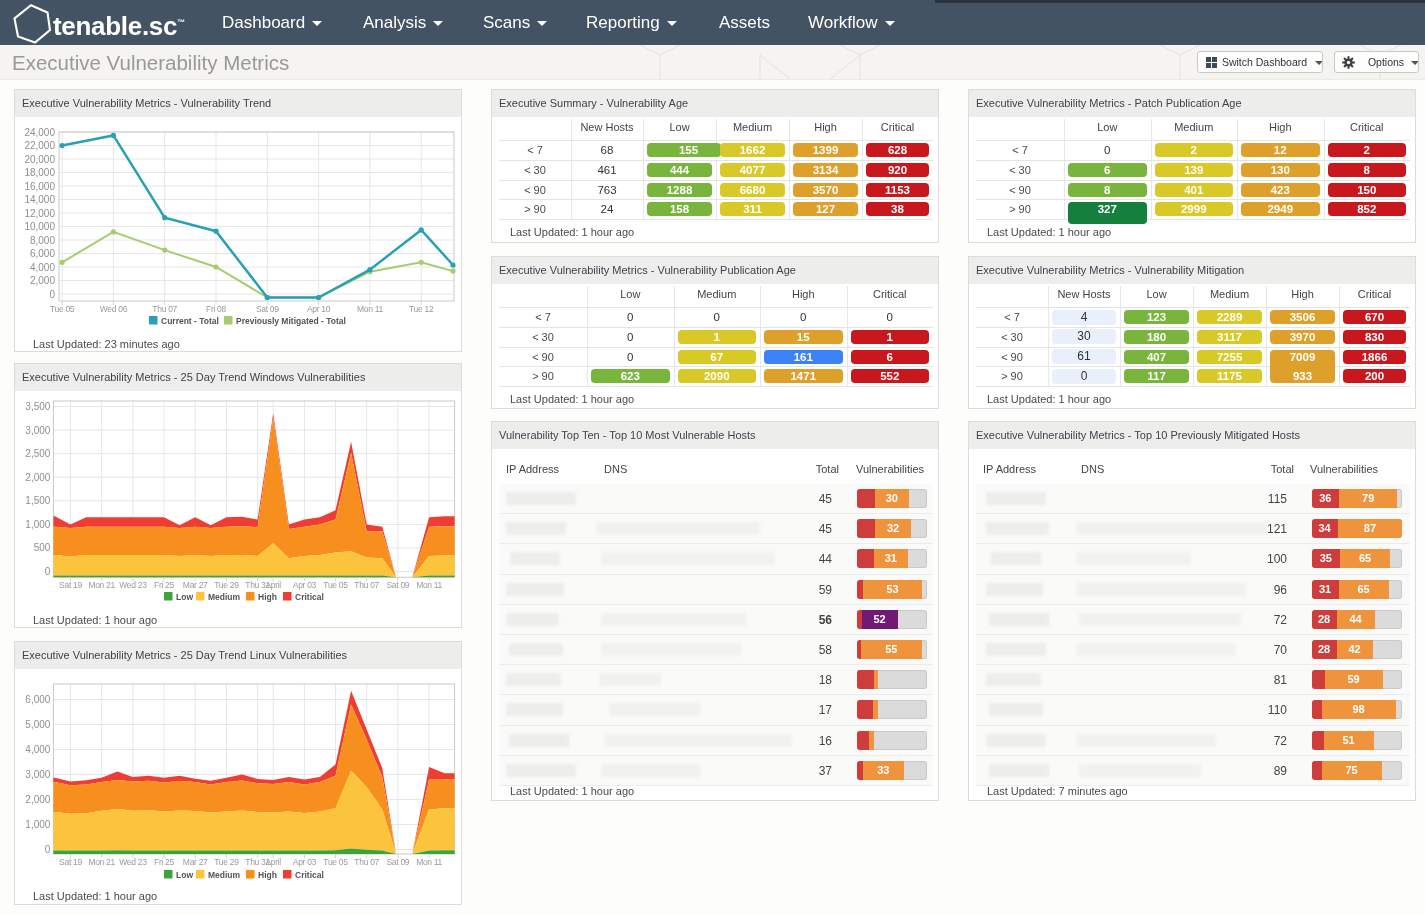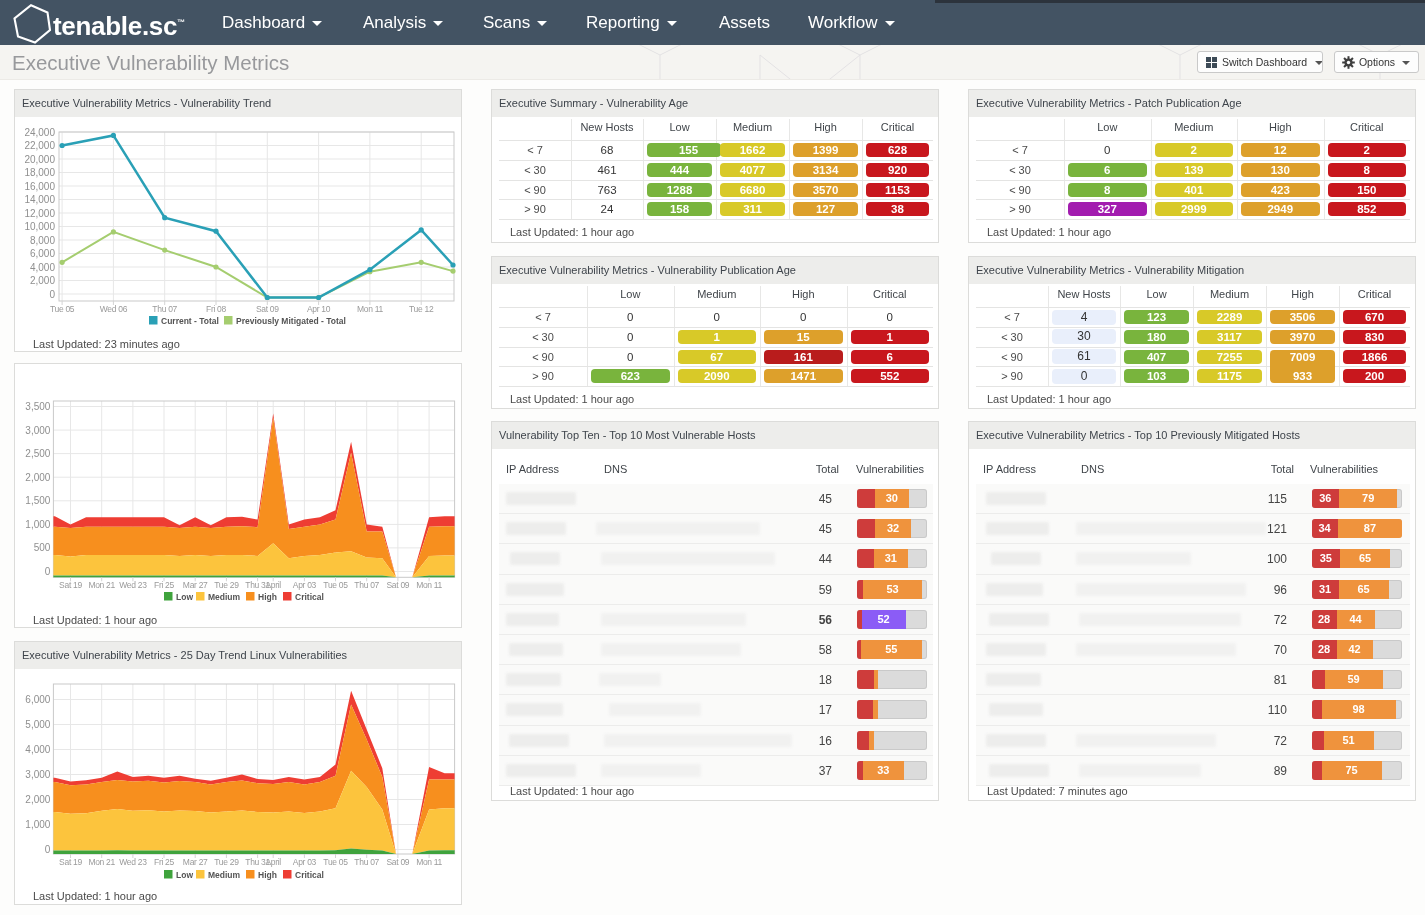--- a/index.html
+++ b/index.html
@@ -68,21 +68,21 @@
           <g>
             <rect x="5.5" y="0.2" width="2" height="12.6"></rect>
             <rect x="0.2" y="5.5" width="12.6" height="2"></rect>
             <rect x="5.5" y="0.2" width="2" height="12.6" transform="rotate(45 6.5 6.5)"></rect>
             <rect x="5.5" y="0.2" width="2" height="12.6" transform="rotate(-45 6.5 6.5)"></rect>
           </g>
 <circle cx="6.5" cy="6.5" r="4.1"></circle>
           <circle cx="6.5" cy="6.5" r="1.7" fill="#fdfdfd"></circle>
         </g>
       </svg>
-<span style="margin-left:8px;">Options</span><span class="caret" style="margin-left:7px;"></span></div>
+<span style="margin-left:17px;">Options</span><span class="caret" style="margin-left:7px;"></span></div>
 <div class="panel" style="left:491px;top:89px;width:448px;height:154px;">
 <div class="phdr">Executive Summary - Vulnerability Age</div>
 <div class="vl" style="left:79px;top:29px;height:100px;"></div>
 <div class="vl" style="left:151px;top:29px;height:100px;"></div>
 <div class="vl" style="left:224px;top:29px;height:100px;"></div>
 <div class="vl" style="left:297px;top:29px;height:100px;"></div>
 <div class="vl" style="left:370px;top:29px;height:100px;"></div>
 <div class="hl" style="left:7px;top:50.3px;width:434px;"></div>
 <div class="hl" style="left:7px;top:70.0px;width:434px;"></div>
 <div class="hl" style="left:7px;top:89.7px;width:434px;"></div>
@@ -143,21 +143,21 @@
 <div class="pill" style="left:99.0px;top:72.8px;width:78.5px;height:14px;line-height:14px;background:#79b43d;">6</div>
 <div class="pill" style="left:185.5px;top:72.8px;width:78.5px;height:14px;line-height:14px;background:#d8c928;">139</div>
 <div class="pill" style="left:272.0px;top:72.8px;width:78.5px;height:14px;line-height:14px;background:#dda02b;">130</div>
 <div class="pill" style="left:358.5px;top:72.8px;width:78.5px;height:14px;line-height:14px;background:#c8171d;">8</div>
 <div class="rowlab" style="left:7px;top:93.5px;width:88.0px;">&lt; 90</div>
 <div class="pill" style="left:99.0px;top:92.5px;width:78.5px;height:14px;line-height:14px;background:#79b43d;">8</div>
 <div class="pill" style="left:185.5px;top:92.5px;width:78.5px;height:14px;line-height:14px;background:#d8c928;">401</div>
 <div class="pill" style="left:272.0px;top:92.5px;width:78.5px;height:14px;line-height:14px;background:#dda02b;">423</div>
 <div class="pill" style="left:358.5px;top:92.5px;width:78.5px;height:14px;line-height:14px;background:#c8171d;">150</div>
 <div class="rowlab" style="left:7px;top:113.2px;width:88.0px;">&gt; 90</div>
-<div class="pill" style="left:99.0px;top:112.2px;width:78.5px;height:14px;line-height:14px;background:#a21caf;">327</div>
+<div class="pill" style="left:99.0px;top:112.2px;width:78.5px;height:22px;line-height:14px;background:#15803d;">327</div>
 <div class="pill" style="left:185.5px;top:112.2px;width:78.5px;height:14px;line-height:14px;background:#d8c928;">2999</div>
 <div class="pill" style="left:272.0px;top:112.2px;width:78.5px;height:14px;line-height:14px;background:#dda02b;">2949</div>
 <div class="pill" style="left:358.5px;top:112.2px;width:78.5px;height:14px;line-height:14px;background:#c8171d;">852</div>
 <div class="lastupd" style="top:136px;">Last Updated: 1 hour ago</div>
 </div>
 <div class="panel" style="left:491px;top:256px;width:448px;height:153px;">
 <div class="phdr">Executive Vulnerability Metrics - Vulnerability Publication Age</div>
 <div class="vl" style="left:95px;top:29px;height:100px;"></div>
 <div class="vl" style="left:181.5px;top:29px;height:100px;"></div>
 <div class="vl" style="left:268px;top:29px;height:100px;"></div>
@@ -177,21 +177,21 @@
 <div class="plainv" style="left:268px;top:54.1px;width:86.5px;">0</div>
 <div class="plainv" style="left:354.5px;top:54.1px;width:86.5px;">0</div>
 <div class="rowlab" style="left:7px;top:73.8px;width:88.0px;">&lt; 30</div>
 <div class="plainv" style="left:95px;top:73.8px;width:86.5px;">0</div>
 <div class="pill" style="left:185.5px;top:72.8px;width:78.5px;height:14px;line-height:14px;background:#d8c928;">1</div>
 <div class="pill" style="left:272.0px;top:72.8px;width:78.5px;height:14px;line-height:14px;background:#dda02b;">15</div>
 <div class="pill" style="left:358.5px;top:72.8px;width:78.5px;height:14px;line-height:14px;background:#c8171d;">1</div>
 <div class="rowlab" style="left:7px;top:93.5px;width:88.0px;">&lt; 90</div>
 <div class="plainv" style="left:95px;top:93.5px;width:86.5px;">0</div>
 <div class="pill" style="left:185.5px;top:92.5px;width:78.5px;height:14px;line-height:14px;background:#d8c928;">67</div>
-<div class="pill" style="left:272.0px;top:92.5px;width:78.5px;height:14px;line-height:14px;background:#b91c1c;">161</div>
+<div class="pill" style="left:272.0px;top:92.5px;width:78.5px;height:14px;line-height:14px;background:#3b82f6;">161</div>
 <div class="pill" style="left:358.5px;top:92.5px;width:78.5px;height:14px;line-height:14px;background:#c8171d;">6</div>
 <div class="rowlab" style="left:7px;top:113.2px;width:88.0px;">&gt; 90</div>
 <div class="pill" style="left:99.0px;top:112.2px;width:78.5px;height:14px;line-height:14px;background:#79b43d;">623</div>
 <div class="pill" style="left:185.5px;top:112.2px;width:78.5px;height:14px;line-height:14px;background:#d8c928;">2090</div>
 <div class="pill" style="left:272.0px;top:112.2px;width:78.5px;height:14px;line-height:14px;background:#dda02b;">1471</div>
 <div class="pill" style="left:358.5px;top:112.2px;width:78.5px;height:14px;line-height:14px;background:#c8171d;">552</div>
 <div class="lastupd" style="top:136px;">Last Updated: 1 hour ago</div>
 </div>
 <div class="panel" style="left:968px;top:256px;width:448px;height:153px;">
 <div class="phdr">Executive Vulnerability Metrics - Vulnerability Mitigation</div>
@@ -223,21 +223,21 @@
 <div class="pill" style="left:301.0px;top:72.8px;width:65.0px;height:14px;line-height:14px;background:#dda02b;">3970</div>
 <div class="pill" style="left:374.0px;top:72.8px;width:63.0px;height:14px;line-height:14px;background:#c8171d;">830</div>
 <div class="rowlab" style="left:7px;top:93.5px;width:72.0px;">&lt; 90</div>
 <div class="pill" style="left:83.0px;top:92.0px;width:64.0px;height:15px;line-height:15px;background:#e9effb;color:#333;font-weight:normal;font-size:12px;">61</div>
 <div class="pill" style="left:155.0px;top:92.5px;width:65.0px;height:14px;line-height:14px;background:#79b43d;">407</div>
 <div class="pill" style="left:228.0px;top:92.5px;width:65.0px;height:14px;line-height:14px;background:#d8c928;">7255</div>
 <div class="pill" style="left:301.0px;top:92.5px;width:65.0px;height:30px;line-height:14px;background:#dda02b;">7009</div>
 <div class="pill" style="left:374.0px;top:92.5px;width:63.0px;height:14px;line-height:14px;background:#c8171d;">1866</div>
 <div class="rowlab" style="left:7px;top:113.2px;width:72.0px;">&gt; 90</div>
 <div class="pill" style="left:83.0px;top:111.7px;width:64.0px;height:15px;line-height:15px;background:#e9effb;color:#333;font-weight:normal;font-size:12px;">0</div>
-<div class="pill" style="left:155.0px;top:112.2px;width:65.0px;height:14px;line-height:14px;background:#79b43d;">103</div>
+<div class="pill" style="left:155.0px;top:112.2px;width:65.0px;height:14px;line-height:14px;background:#79b43d;">117</div>
 <div class="pill" style="left:228.0px;top:112.2px;width:65.0px;height:14px;line-height:14px;background:#d8c928;">1175</div>
 <div class="pill" style="left:301.0px;top:112.2px;width:65.0px;height:14px;line-height:14px;background:#dda02b;">933</div>
 <div class="pill" style="left:374.0px;top:112.2px;width:63.0px;height:14px;line-height:14px;background:#c8171d;">200</div>
 <div class="lastupd" style="top:136px;">Last Updated: 1 hour ago</div>
 </div>
 <div class="panel" style="left:491px;top:421px;width:448px;height:380px;">
 <div class="phdr">Vulnerability Top Ten - Top 10 Most Vulnerable Hosts</div>
 <div class="abs" style="left:14px;top:41px;font-size:11px;color:#40454a;">IP Address</div>
 <div class="abs" style="left:112px;top:41px;font-size:11px;color:#40454a;">DNS</div>
 <div class="total" style="left:287px;top:41px;width:60px;font-size:11px;color:#40454a;">Total</div>
@@ -275,21 +275,21 @@
 <div class="seg" style="left:0.0px;width:6.0px;background:#ce3c3b;"></div>
 <div class="seg" style="left:6.0px;width:59.0px;background:#ef933d;">53</div>
 </div>
       </div>
 <div class="t10row" style="top:182.8px;height:29.2px;">
 <div class="blur" style="left:7px;top:8px;width:53px;height:13px;"></div>
 <div class="blur" style="left:102px;top:8px;width:145px;height:13px;background:#f0f0ef;"></div>
 <div class="total" style="left:273px;top:8px;width:60px;font-weight:bold;">56</div>
 <div class="bar" style="left:358.0px;top:5px;width:69.6px;">
 <div class="seg" style="left:0.0px;width:4.5px;background:#ce3c3b;"></div>
-<div class="seg" style="left:4.5px;width:44px;background:#8b5cf6;">52</div>
+<div class="seg" style="left:4.5px;width:36px;background:#701a75;">52</div>
 </div>
       </div>
 <div class="t10row" style="top:213.0px;height:29.2px;">
 <div class="blur" style="left:10px;top:8px;width:54px;height:13px;"></div>
 <div class="blur" style="left:102px;top:8px;width:140px;height:13px;background:#f0f0ef;"></div>
 <div class="total" style="left:273px;top:8px;width:60px;">58</div>
 <div class="bar" style="left:358.0px;top:5px;width:69.6px;">
 <div class="seg" style="left:0.0px;width:3.5px;background:#ce3c3b;"></div>
 <div class="seg" style="left:3.5px;width:61.5px;background:#ef933d;">55</div>
 </div>
@@ -502,20 +502,21 @@
         <circle cx="406.2" cy="139.9" r="2.6" fill="#2aa0b6"></circle>
         <circle cx="438.0" cy="175.0" r="2.6" fill="#2aa0b6"></circle>
         <rect x="134" y="226" width="8.5" height="8.5" fill="#2aa0b6"></rect>
         <text x="146" y="234" font-size="8.5" font-weight="bold" fill="#545454">Current - Total</text>
         <rect x="209" y="226" width="8.5" height="8.5" fill="#a5cd6f"></rect>
         <text x="221" y="234" font-size="8.5" font-weight="bold" fill="#545454">Previously Mitigated - Total</text>
       </svg>
 <div class="lastupd" style="top:248px;">Last Updated: 23 minutes ago</div>
 </div>
 <div class="panel" style="left:14px;top:363px;width:448px;height:265px;">
+<div class="phdr">Executive Vulnerability Metrics - 25 Day Trend Windows Vulnerabilities</div>
 <svg style="left:0;top:0;" width="446" height="263" viewBox="0 0 446 263">
         <line x1="38.4" y1="207.5" x2="439.6" y2="207.5" stroke="#e7e7e7" stroke-width="1"></line>
         <text x="35.4" y="211.0" text-anchor="end" font-size="10" fill="#8f8f8f">0</text>
         <line x1="38.4" y1="183.9" x2="439.6" y2="183.9" stroke="#e7e7e7" stroke-width="1"></line>
         <text x="35.4" y="187.4" text-anchor="end" font-size="10" fill="#8f8f8f">500</text>
         <line x1="38.4" y1="160.4" x2="439.6" y2="160.4" stroke="#e7e7e7" stroke-width="1"></line>
         <text x="35.4" y="163.9" text-anchor="end" font-size="10" fill="#8f8f8f">1,000</text>
         <line x1="38.4" y1="136.8" x2="439.6" y2="136.8" stroke="#e7e7e7" stroke-width="1"></line>
         <text x="35.4" y="140.3" text-anchor="end" font-size="10" fill="#8f8f8f">1,500</text>
         <line x1="38.4" y1="113.2" x2="439.6" y2="113.2" stroke="#e7e7e7" stroke-width="1"></line>

